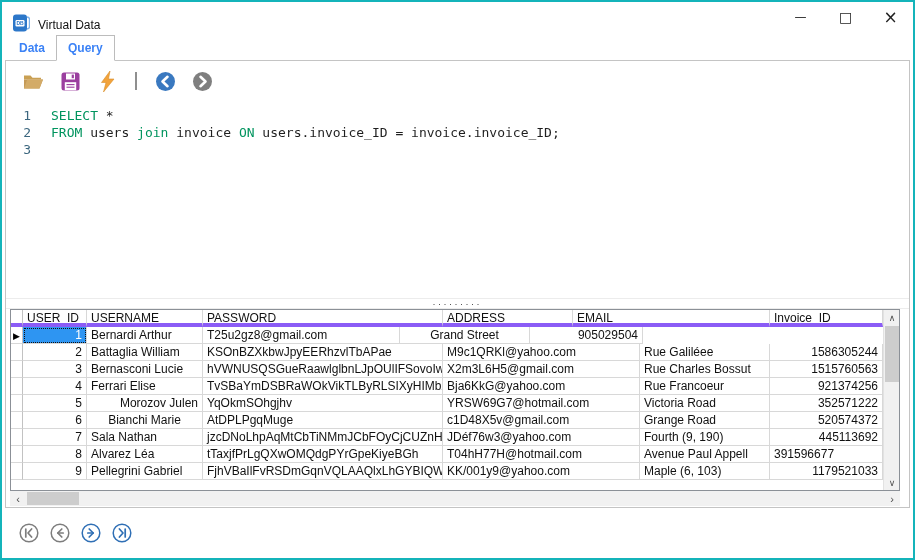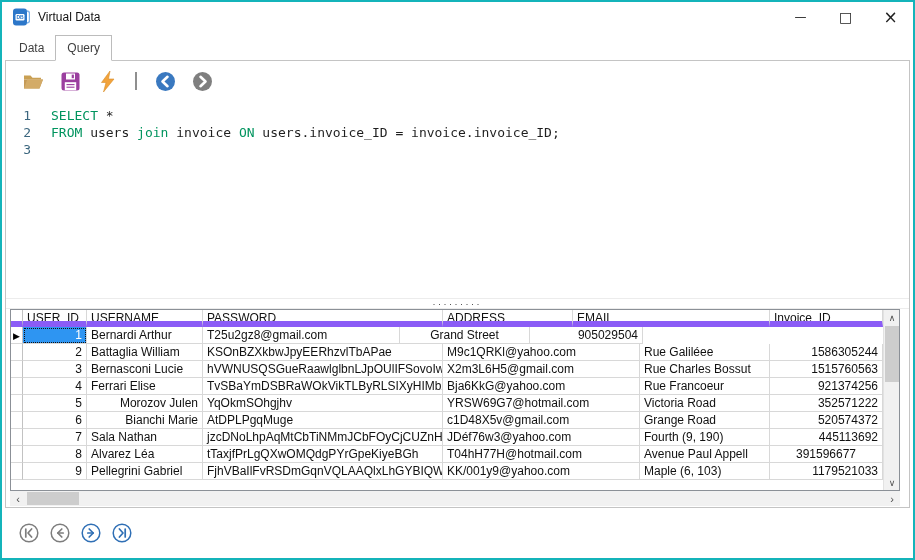--- a/index.html
+++ b/index.html
@@ -3,32 +3,32 @@
 <meta charset="utf-8">
 <style>
   * { margin:0; padding:0; box-sizing:border-box; }
   html,body { background:#555; }
   body { width:915px; height:560px; font-family:"Liberation Sans",sans-serif; }
   .window {
     width:915px; height:560px; background:#fff; position:relative;
     border:2px solid #14b4ba; overflow:hidden;
   }
   
-  .titlebar { height:30px; display:flex; align-items:center; padding-left:10px; background:#fff; }
+  .titlebar { height:30px; display:flex; align-items:flex-end; padding-left:10px; background:#fff; }
   .app-icon { width:18px; height:18px; margin-right:8px; flex:0 0 auto; }
   .title-text { font-size:12px; color:#111; }
   .win-controls { margin-left:auto; display:flex; height:30px; }
   .win-btn { width:45px; height:30px; display:flex; align-items:center; justify-content:center;
              color:#222; font-family:"DejaVu Sans",sans-serif; cursor:default; }
   .win-btn.min { font-size:12px; }
   .win-btn.max { font-size:14px; }
   .win-btn.close { font-size:17px; }
   
   .tabstrip { display:flex; align-items:flex-end; height:28px; padding-left:6px; position:relative; z-index:2; }
-  .tab { font-size:12px; color:#404040; padding:4px 11px 5px 11px; cursor:default; }
+  .tab { font-size:12px; color:#3b82f6; padding:4px 11px 5px 11px; cursor:default;font-weight:bold; }
   .tab.active { background:#fff; border:1px solid #bcbcbc; border-bottom:1px solid #fff;
                 margin-bottom:-1px; padding-top:5px; }
   
   .tabpage { position:absolute; left:3px; top:58px; width:905px; height:448px;
              background:#fff; border:1px solid #c4c4c4; z-index:1; }
   
   .toolbar { position:absolute; left:0; top:0; width:100%; height:40px;
              display:flex; align-items:center; padding-left:16px; gap:15px; }
   .tool-btn { width:22px; height:22px; display:flex; align-items:center; justify-content:center; cursor:default; }
   .tool-sep { width:2px; height:18px; background:#8f8f8f; margin:0 2px; }
@@ -44,21 +44,21 @@
               border-top:1px solid #ececec; border-bottom:1px solid #ececec; cursor:row-resize; }
   .splitter-dots { font-size:9px; letter-spacing:3px; color:#333; line-height:6px; margin-top:-3px; }
   
   .gridwrap { position:absolute; left:4px; top:248px; width:890px; height:182px;
               border:1px solid #8b9097; background:#fff; display:flex; }
   .grid { width:872px; overflow:hidden; }
   .grid-row { display:flex; height:17px; }
   .gcell { height:17px; line-height:16px; font-size:12px; color:#111; padding:0 4px;
            border-right:1px solid #d8d8d8; border-bottom:1px solid #d8d8d8;
            overflow:hidden; white-space:nowrap; cursor:default; }
-  .gcell.hdr { border-bottom:6px solid #8b5cf6; }
+  .gcell.hdr { border-bottom:4px solid #8b5cf6; }
   .gcell.rowhdr { padding:0; text-align:center; border-right:1px solid #c2c2c2; }
   .gcell.sel { background:#2e95f2; color:#fff; outline:1px dotted #111; outline-offset:-2px; }
   .row-marker { font-size:9px; color:#000; line-height:17px; }
   
   .vscroll { width:16px; background:#f1f1f1; position:relative; border-left:1px solid #e2e2e2; }
   .vscroll .arrow { position:absolute; left:0; width:16px; height:15px; display:flex;
                     align-items:center; justify-content:center; font-size:9px; color:#505050; }
   .vscroll .arrow.up { top:0; }
   .vscroll .arrow.down { bottom:0; }
   .vscroll .thumb { position:absolute; left:1px; top:16px; width:14px; height:56px; background:#cdcdcd; }
@@ -201,21 +201,21 @@
             <div class="gcell " style="width: 64px; flex: 0 0 64px; text-align: right;">5</div>
             <div class="gcell " style="width: 116px; flex: 0 0 116px; text-align: right;">Morozov Julen</div>
             <div class="gcell " style="width: 240px; flex: 0 0 240px; text-align: left;">YqOkmSOhgjhv</div>
             <div class="gcell " style="width: 197px; flex: 0 0 197px; text-align: left;">YRSW69G7@hotmail.com</div>
             <div class="gcell " style="width: 130px; flex: 0 0 130px; text-align: left;">Victoria Road</div>
             <div class="gcell " style="width: 113px; flex: 0 0 113px; text-align: right;">352571222</div>
           </div>
           <div class="grid-row">
             <div class="gcell rowhdr" style="width: 12px; flex: 0 0 12px;"></div>
             <div class="gcell " style="width: 64px; flex: 0 0 64px; text-align: right;">6</div>
-            <div class="gcell " style="width: 116px; flex: 0 0 116px; text-align: right;">Bianchi Marie</div>
+            <div class="gcell " style="width: 116px; flex: 0 0 116px; text-align: center;">Bianchi Marie</div>
             <div class="gcell " style="width: 240px; flex: 0 0 240px; text-align: left;">AtDPLPgqMuge</div>
             <div class="gcell " style="width: 197px; flex: 0 0 197px; text-align: left;">c1D48X5v@gmail.com</div>
             <div class="gcell " style="width: 130px; flex: 0 0 130px; text-align: left;">Grange Road</div>
             <div class="gcell " style="width: 113px; flex: 0 0 113px; text-align: right;">520574372</div>
           </div>
           <div class="grid-row">
             <div class="gcell rowhdr" style="width: 12px; flex: 0 0 12px;"></div>
             <div class="gcell " style="width: 64px; flex: 0 0 64px; text-align: right;">7</div>
             <div class="gcell " style="width: 116px; flex: 0 0 116px; text-align: left;">Sala Nathan</div>
             <div class="gcell " style="width: 240px; flex: 0 0 240px; text-align: left;">jzcDNoLhpAqMtCbTiNMmJCbFOyCjCUZnHWmTNsW</div>
@@ -223,21 +223,21 @@
             <div class="gcell " style="width: 130px; flex: 0 0 130px; text-align: left;">Fourth (9, 190)</div>
             <div class="gcell " style="width: 113px; flex: 0 0 113px; text-align: right;">445113692</div>
           </div>
           <div class="grid-row">
             <div class="gcell rowhdr" style="width: 12px; flex: 0 0 12px;"></div>
             <div class="gcell " style="width: 64px; flex: 0 0 64px; text-align: right;">8</div>
             <div class="gcell " style="width: 116px; flex: 0 0 116px; text-align: left;">Alvarez Léa</div>
             <div class="gcell " style="width: 240px; flex: 0 0 240px; text-align: left;">tTaxjfPrLgQXwOMQdgPYrGpeKiyeBGh</div>
             <div class="gcell " style="width: 197px; flex: 0 0 197px; text-align: left;">T04hH77H@hotmail.com</div>
             <div class="gcell " style="width: 130px; flex: 0 0 130px; text-align: left;">Avenue Paul Appell</div>
-            <div class="gcell " style="width: 113px; flex: 0 0 113px; text-align: center;">391596677</div>
+            <div class="gcell " style="width: 113px; flex: 0 0 113px; text-align: left;">391596677</div>
           </div>
           <div class="grid-row">
             <div class="gcell rowhdr" style="width: 12px; flex: 0 0 12px;"></div>
             <div class="gcell " style="width: 64px; flex: 0 0 64px; text-align: right;">9</div>
             <div class="gcell " style="width: 116px; flex: 0 0 116px; text-align: left;">Pellegrini Gabriel</div>
             <div class="gcell " style="width: 240px; flex: 0 0 240px; text-align: left;">FjhVBaIlFvRSDmGqnVQLAAQlxLhGYBIQWbU</div>
             <div class="gcell " style="width: 197px; flex: 0 0 197px; text-align: left;">KK/001y9@yahoo.com</div>
             <div class="gcell " style="width: 130px; flex: 0 0 130px; text-align: left;">Maple (6, 103)</div>
             <div class="gcell " style="width: 113px; flex: 0 0 113px; text-align: right;">1179521033</div>
           </div>

